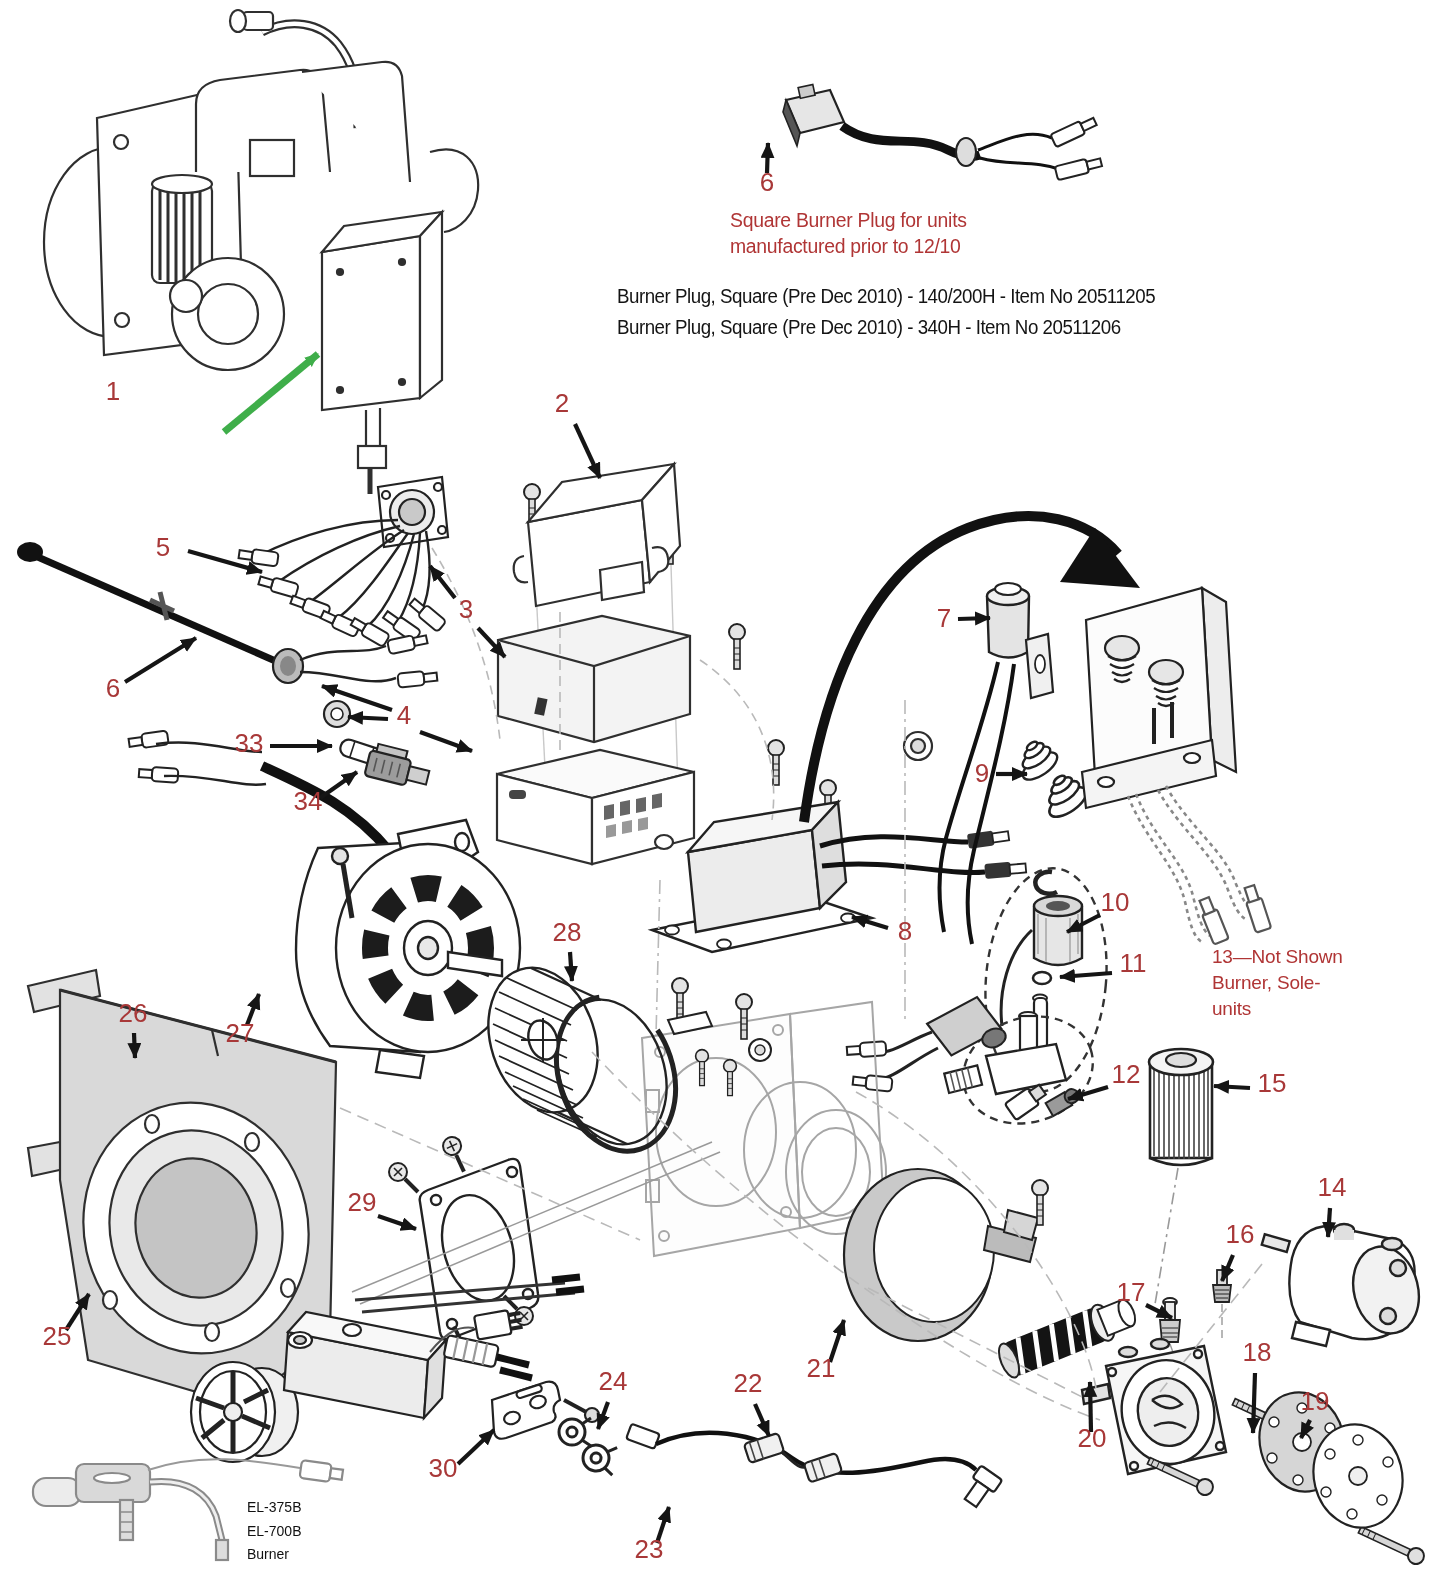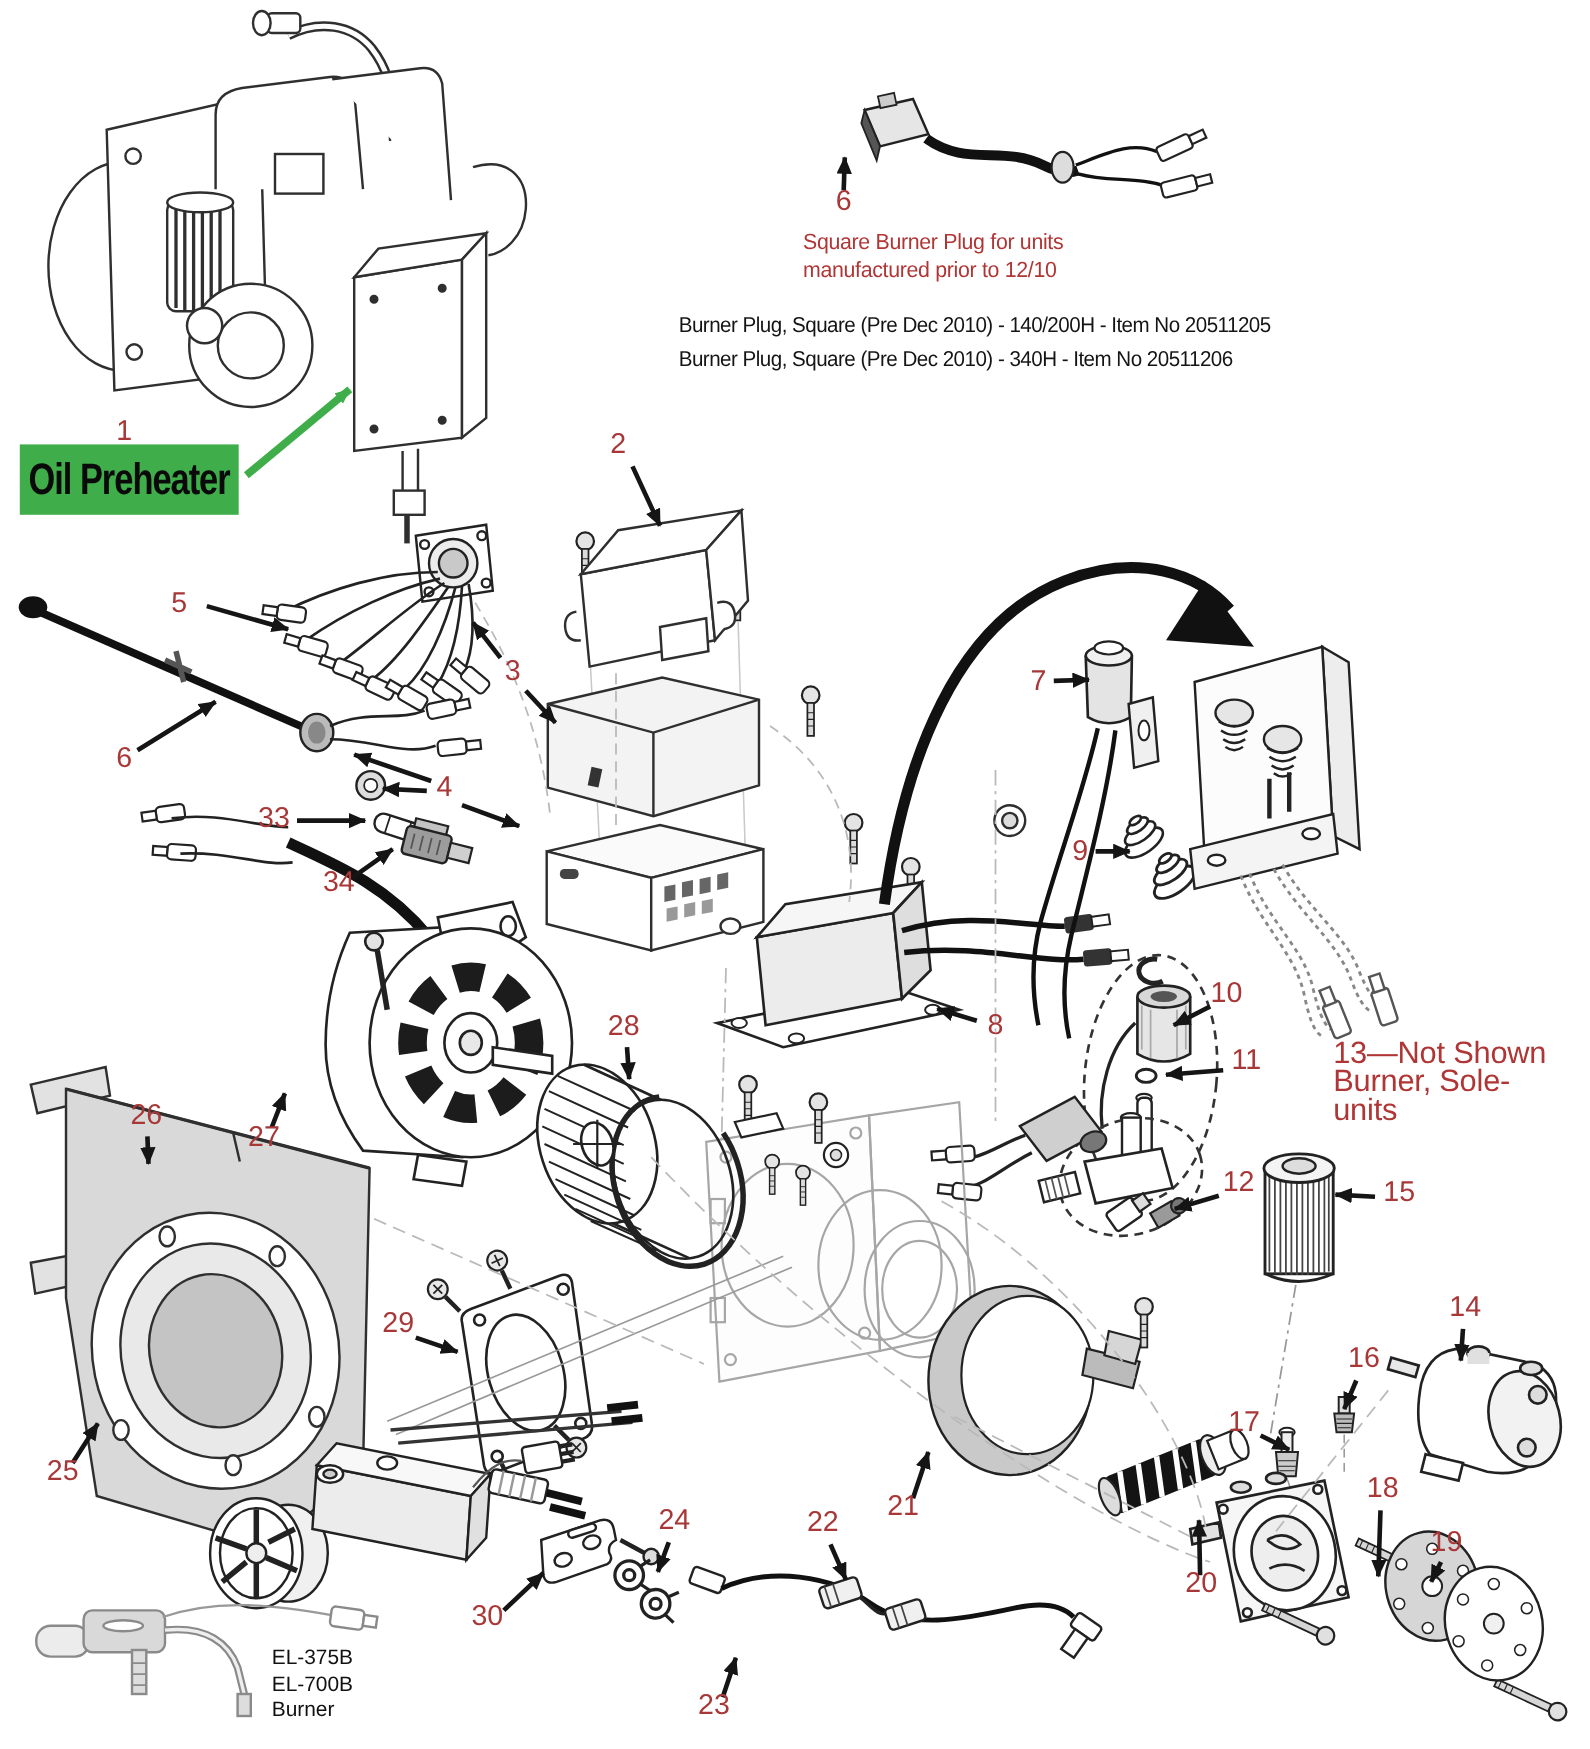--- a/index.html
+++ b/index.html
@@ -2,22 +2,22 @@
 <html><head>
 <meta charset="utf-8">
 <style>
   html,body{margin:0;padding:0;background:#fff;}
   #stage{position:relative;width:1445px;height:1590px;background:#ffffff;overflow:hidden;
          font-family:"Liberation Sans",sans-serif;}
   #art{position:absolute;left:0;top:0;}
   .note{position:absolute;white-space:nowrap;}
   .red-caption{color:#b03535;font-size:20px;line-height:26px;letter-spacing:-0.3px;transform:scaleX(0.97);transform-origin:left top;}
   .black-items{color:#141414;font-size:19.5px;line-height:31px;letter-spacing:-0.5px;transform:scaleX(0.96);transform-origin:left top;}
-  .red-note{color:#b03535;font-size:28px;line-height:26px;letter-spacing:-0.2px;}
-  .black-note{color:#111;font-size:19px;line-height:23.5px;}
+  .red-note{color:#b03535;font-size:19px;line-height:26px;letter-spacing:-0.2px;}
+  .black-note{color:#111;font-size:14px;line-height:23.5px;}
   .green-label{position:absolute;left:18px;top:404px;width:199px;height:64px;background:#3fae4a;
                display:flex;align-items:center;justify-content:center;}
   .green-label span{font-weight:700;font-size:34px;color:#0a0a0a;letter-spacing:-1px;
                     transform:scale(0.92,1.18);white-space:nowrap;}
   .callout-num{font-family:"Liberation Sans",sans-serif;font-size:26px;fill:#a83838;text-anchor:middle;}
   .callout-arrow{stroke:#151515;stroke-width:4.2;}
 </style>
 </head>
 <body>
 
@@ -645,23 +645,20 @@
         <text x="362" y="1211" class="callout-num">29</text>
         <line x1="458" y1="1464" x2="494" y2="1430" class="callout-arrow" marker-end="url(#ah)"></line>
         <text x="443" y="1477" class="callout-num">30</text>
         <line x1="270" y1="746" x2="332" y2="746" class="callout-arrow" marker-end="url(#ah)"></line>
         <text x="249" y="752" class="callout-num">33</text>
         <line x1="320" y1="798" x2="357" y2="772" class="callout-arrow" marker-end="url(#ah)"></line>
         <text x="308" y="810" class="callout-num">34</text>
       </g>
 </svg>
 
-<div class="green-label">
-  <span>Oil Preheater</span>
-</div>
 
 <div class="note red-caption" style="left:730px;top:207px">
   <div>Square Burner Plug for units</div>
   <div>manufactured prior to 12/10</div>
 </div>
 
 <div class="note black-items" style="left:617px;top:281px">
   <div>Burner Plug, Square (Pre Dec 2010) - 140/200H - Item No 20511205</div>
   <div>Burner Plug, Square (Pre Dec 2010) - 340H - Item No 20511206</div>
 </div>

